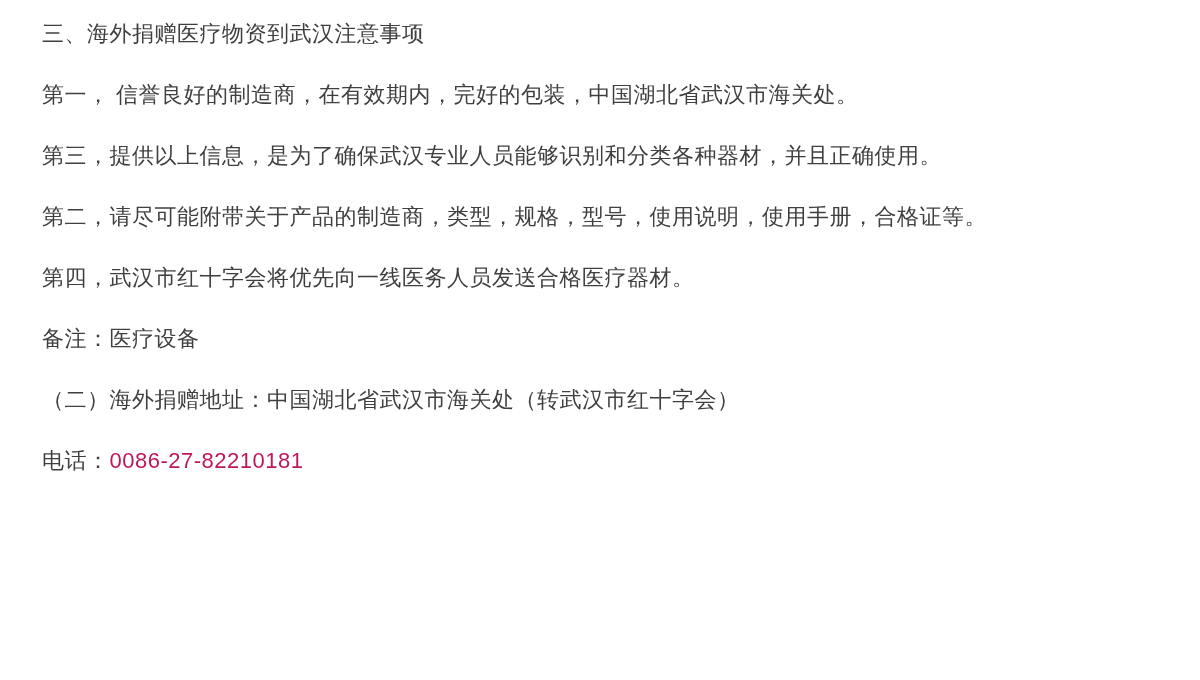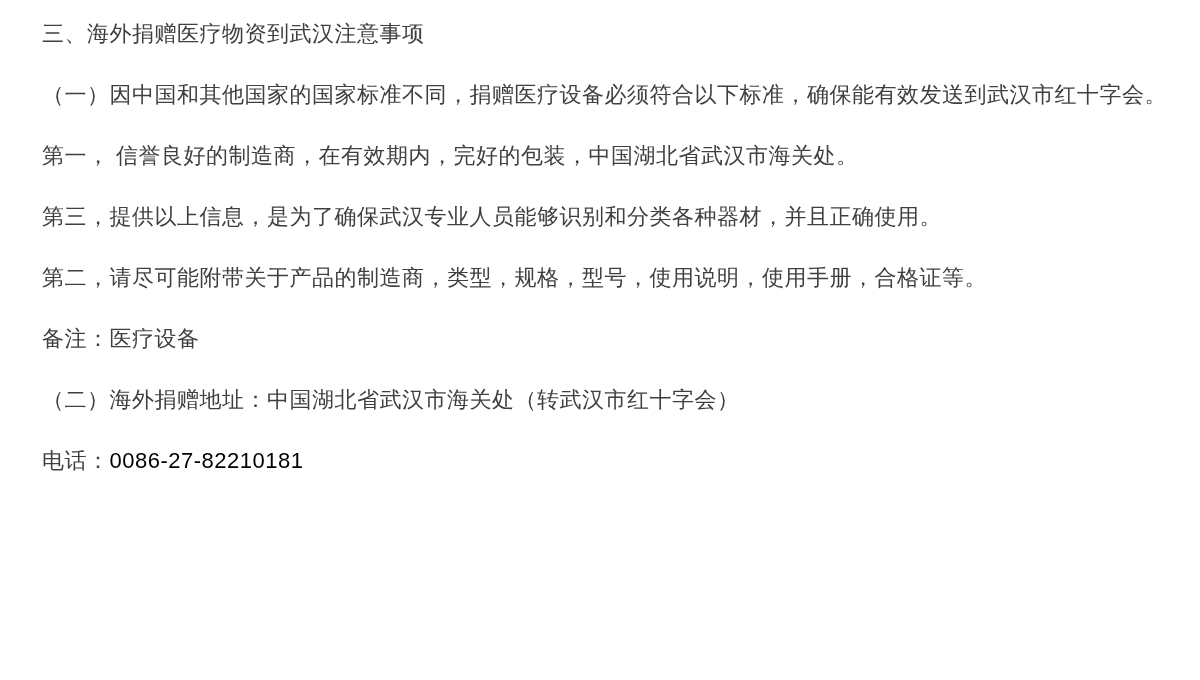--- a/index.html
+++ b/index.html
@@ -21,39 +21,39 @@
     color: #3f3f3f;
   }
   .doc p {
     margin: 0 0 30px 0;
     font-size: 22px;
     line-height: 31px;
     letter-spacing: 0.5px;
     white-space: nowrap;
   }
   .num {
-    color: #000000;
+    color: #be185d;
     letter-spacing: 0.5px;
   }
 </style>
 </head>
 <body>
 
 <div class="doc">
 
   <p>三、海外捐赠医疗物资到武汉注意事项</p>
 
-  <p>（一）因中国和其他国家的国家标准不同，捐赠医疗设备必须符合以下标准，确保能有效发送到武汉市红十字会。</p>
 
   <p>第一， 信誉良好的制造商，在有效期内，完好的包装，中国湖北省武汉市海关处。</p>
 
   <p>第三，提供以上信息，是为了确保武汉专业人员能够识别和分类各种器材，并且正确使用。</p>
 
   <p>第二，请尽可能附带关于产品的制造商，类型，规格，型号，使用说明，使用手册，合格证等。</p>
 
+  <p>第四，武汉市红十字会将优先向一线医务人员发送合格医疗器材。</p>
 
   <p><span>备注：</span><span>医疗设备</span></p>
 
   <p>（二）海外捐赠地址：中国湖北省武汉市海关处（转武汉市红十字会）</p>
 
   <p><span>电话：</span><span class="num">0086-27-82210181</span></p>
 
 
 
 </div>

